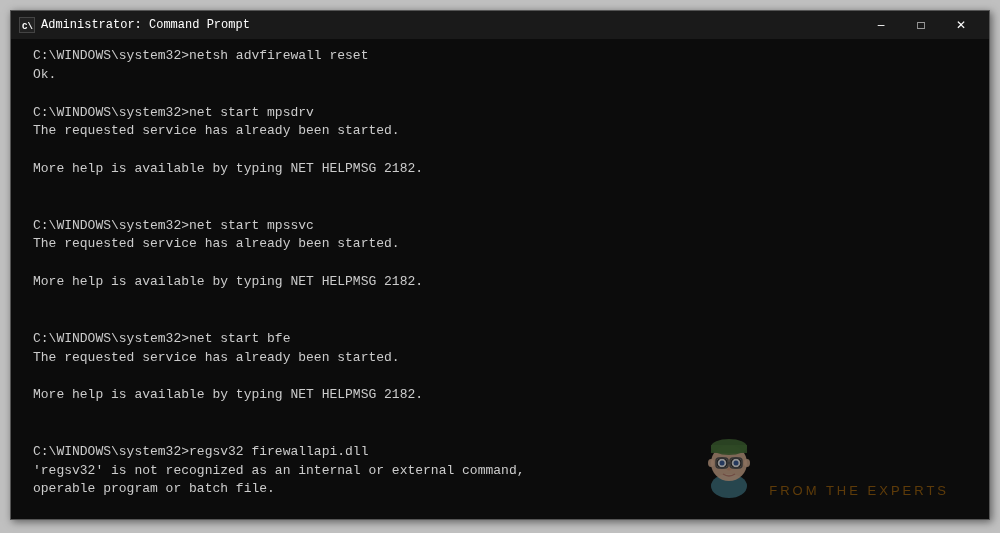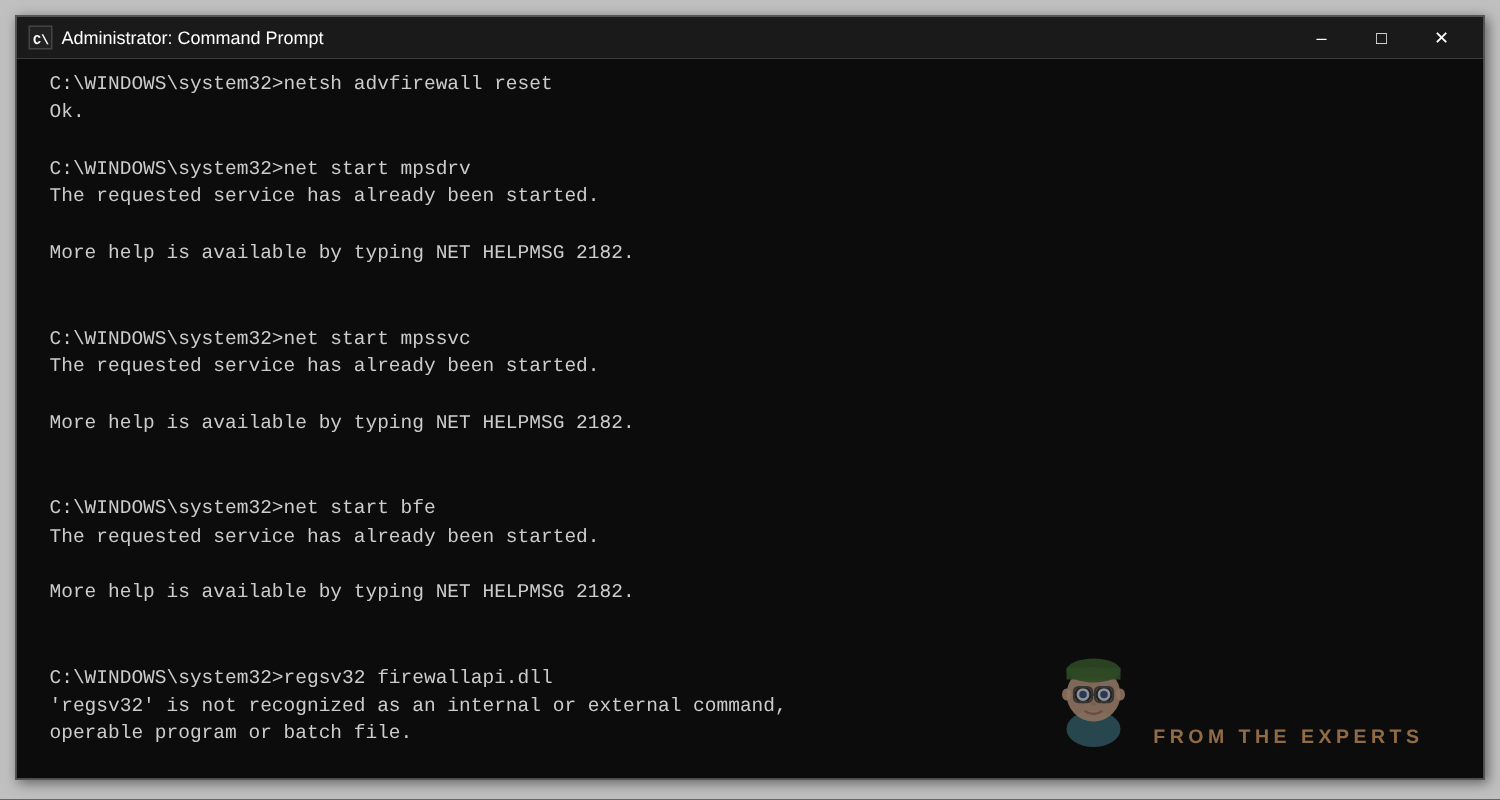--- a/index.html
+++ b/index.html
@@ -43,21 +43,21 @@
       justify-content: center;
       font-size: 10px;
       color: #fff;
       font-weight: bold;
       flex-shrink: 0;
     }
 
     .title-bar-text {
       flex: 1;
       font-size: 12px;
-      font-family: Liberation Sans, sans-serif;
+      font-family: Liberation Mono, monospace;
     }
 
     .title-bar-controls {
       display: flex;
       gap: 0;
     }
 
     .title-btn {
       width: 40px;
       height: 20px;
@@ -98,22 +98,22 @@
       display: flex;
       align-items: flex-end;
       gap: 10px;
       opacity: 0.55;
     }
 
     .watermark-text {
       font-family: Arial, sans-serif;
       font-size: 13px;
       letter-spacing: 3px;
-      color: #fdba74;
-      font-weight: bold;
+      color: #a16207;
+      font-weight: normal;
     }
   </style>
 </head>
 <body>
 
 <div class="window">
   <div class="title-bar">
     <div class="title-bar-icon">
       <svg width="14" height="14" viewBox="0 0 14 14">
         <rect width="14" height="14" fill="#222"></rect>

